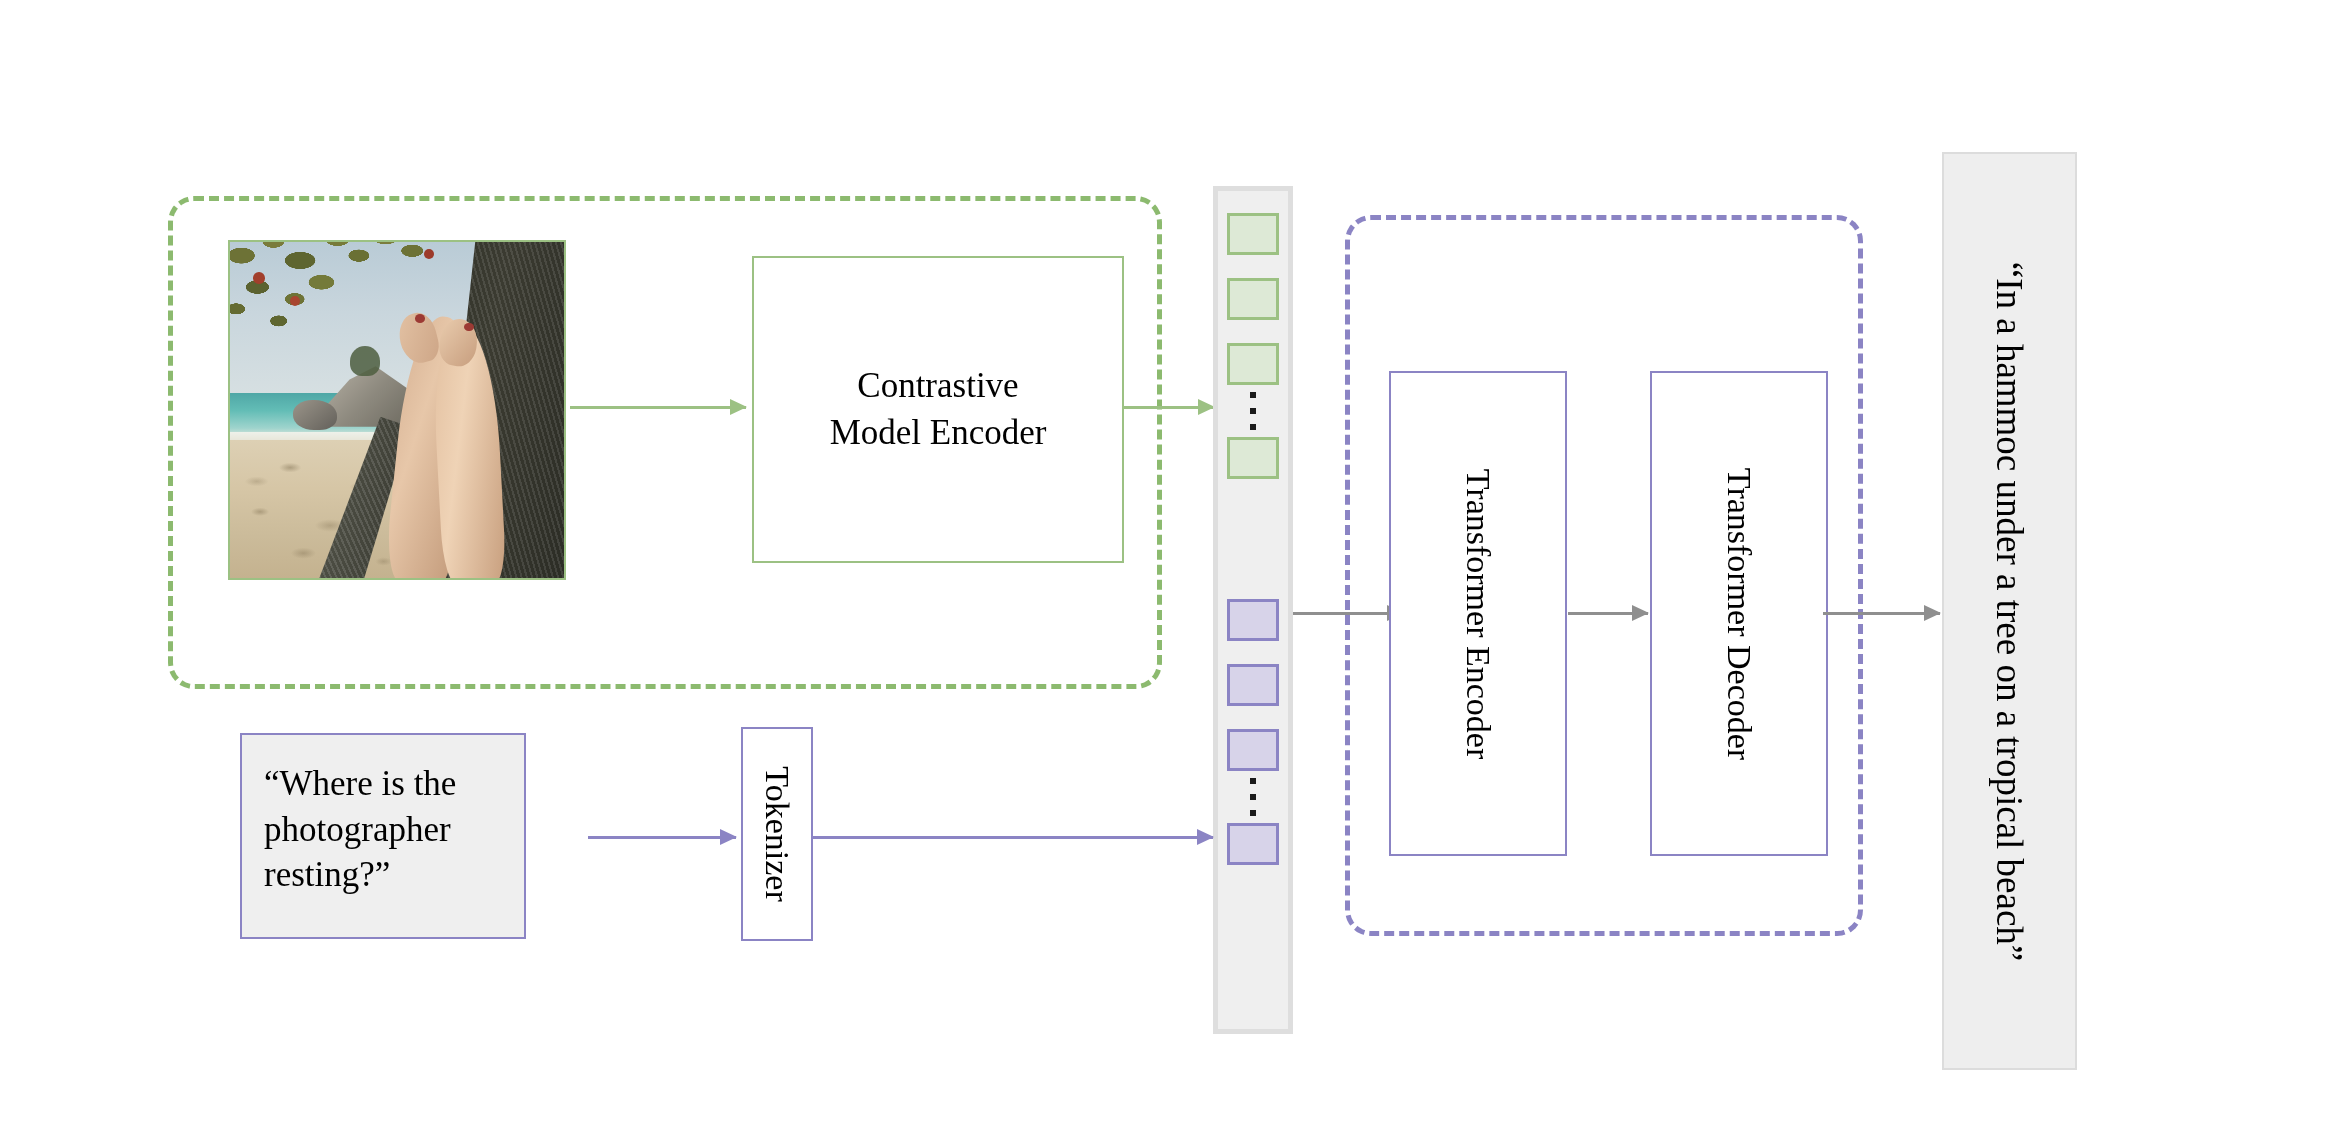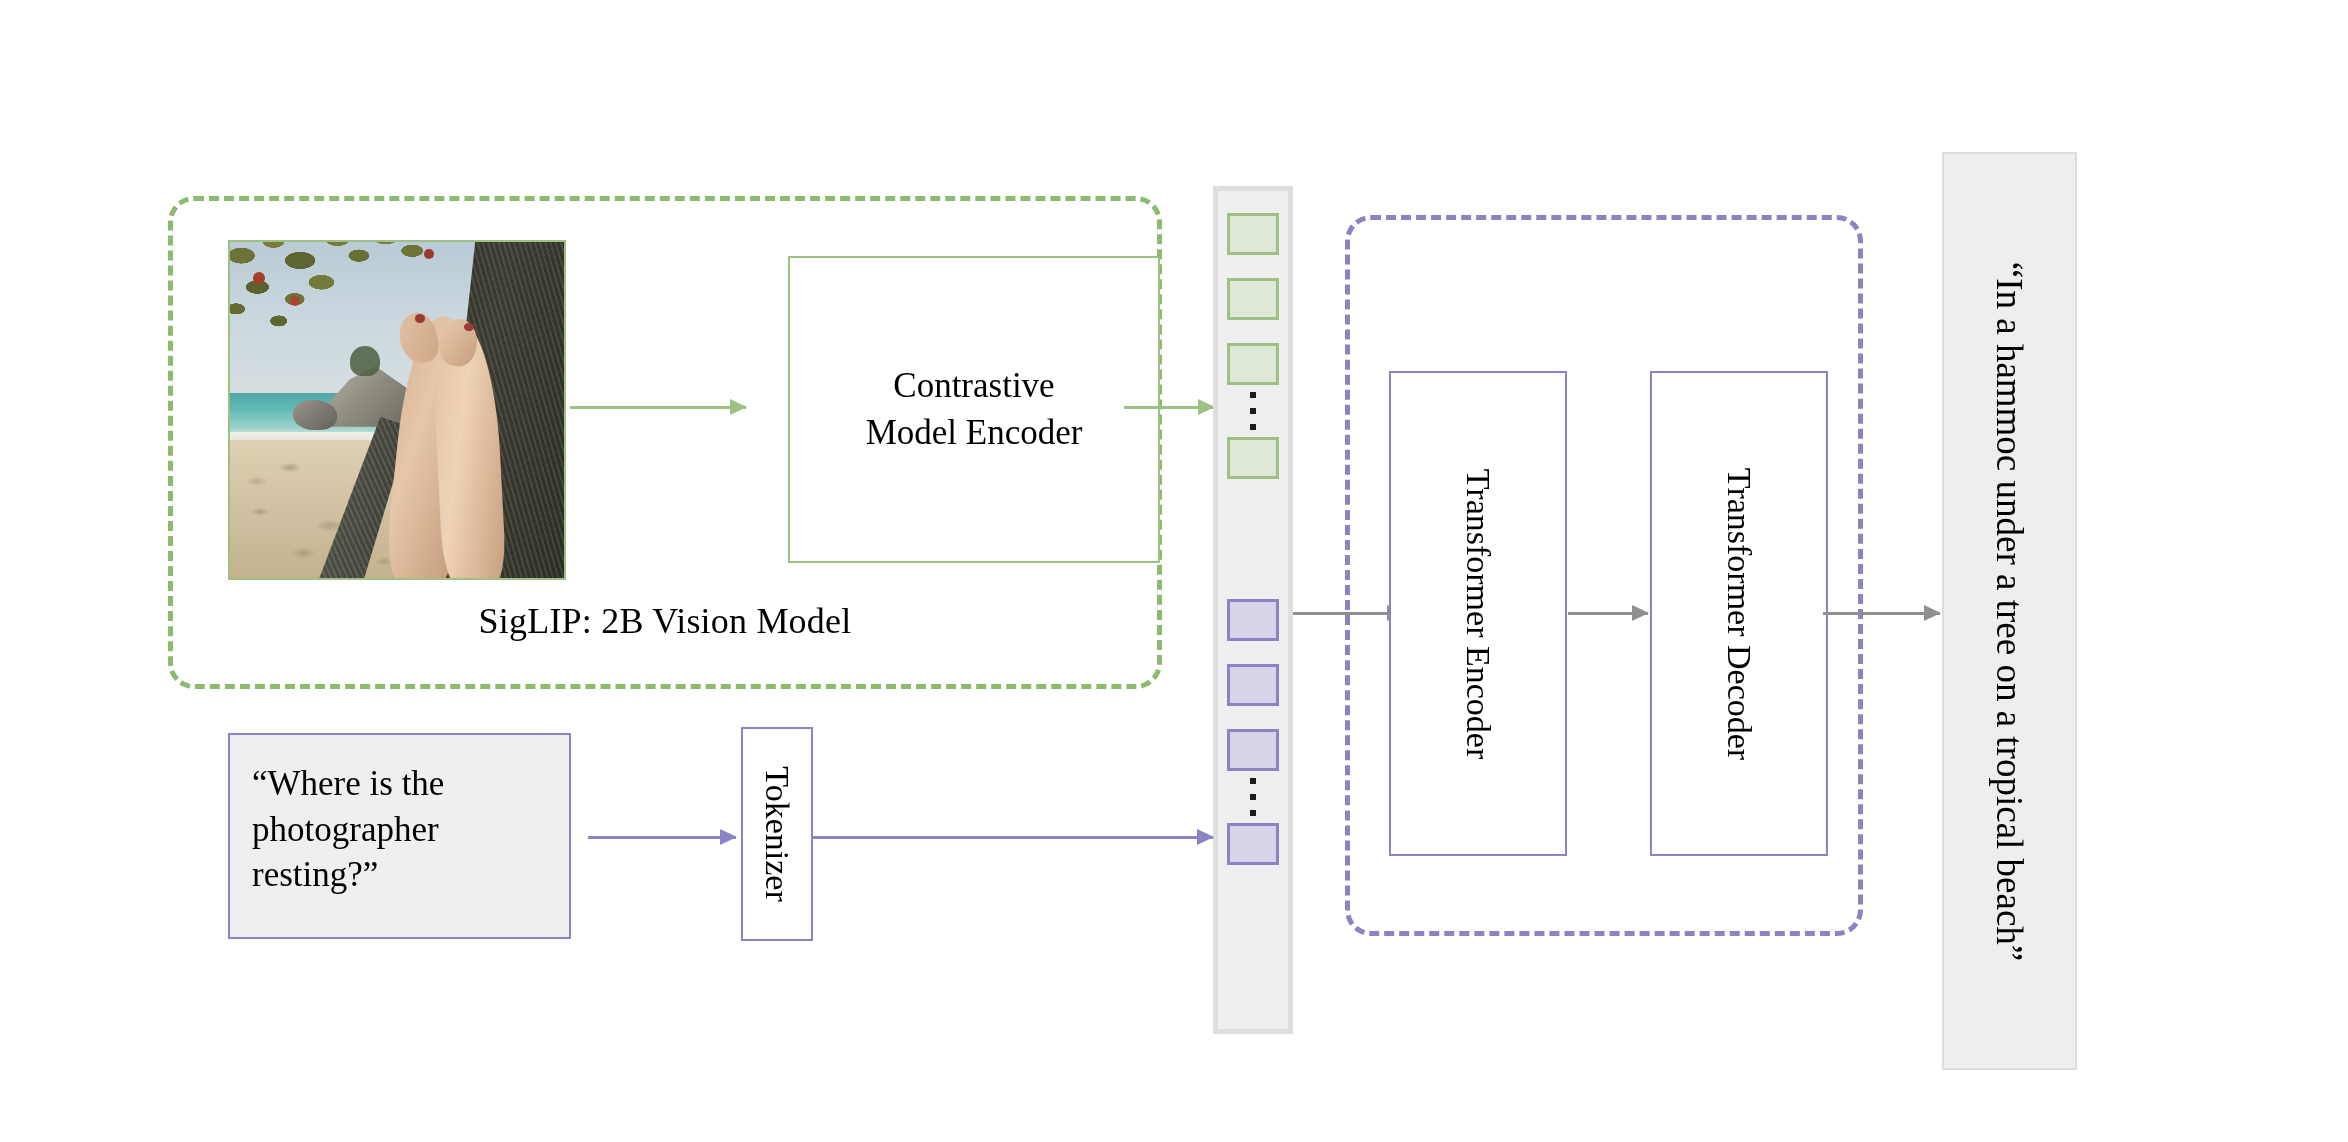--- a/index.html
+++ b/index.html
@@ -166,21 +166,20 @@
     left: 752px;
     top: 256px;
     width: 372px;
     height: 307px;
     border: 2px solid #9cc183;
     box-sizing: border-box;
     background: #ffffff;
     display: flex;
     align-items: center;
     justify-content: center;
-    margin-left: 36px;
   }
   .cve-label {
     font-size: 35px;
     line-height: 1.32;
     text-align: center;
   }
 
   
   .token-column {
     position: absolute;
@@ -211,23 +210,23 @@
     align-items: center;
     justify-content: center;
     gap: 10px;
     flex: none;
   }
   .vdots i { display:block; width: 6px; height: 6px; background:#1a1a1a; }
 
   
   .question-box {
     position: absolute;
-    left: 228px;
+    left: 240px;
     top: 733px;
-    width: 343px;
+    width: 286px;
     height: 206px;
     background: #efefef;
     border: 2px solid #8b84c4;
     box-sizing: border-box;
     padding: 26px 20px 0 22px;
   }
   .question-text {
     font-size: 35px;
     line-height: 1.30;
   }
@@ -373,21 +372,20 @@
       <span>Contrastive</span><br>
       <span>Model Encoder</span>
     </div>
   </div>
 
   <div class="arrow green" style="left:1124px; top:406px; width:90px;">
     <div class="shaft"></div>
     <div class="head"></div>
   </div>
 
-  <div class="siglip-caption">SigLIP: 2B Vision Model</div>
 
   <div class="token-column">
     <div class="token green" style="margin-top:22px;"></div>
     <div class="token green" style="margin-top:23px;"></div>
     <div class="token green" style="margin-top:23px;"></div>
     <div class="vdots">
       <i></i>
       <i></i>
       <i></i>
     </div>

